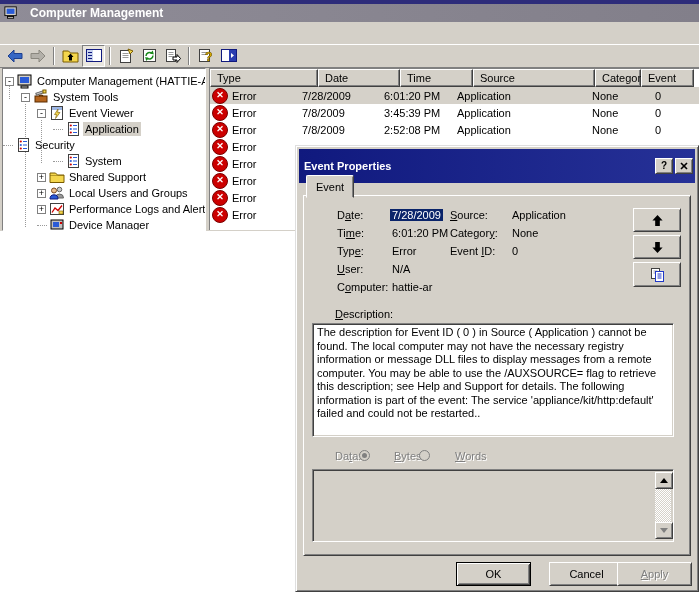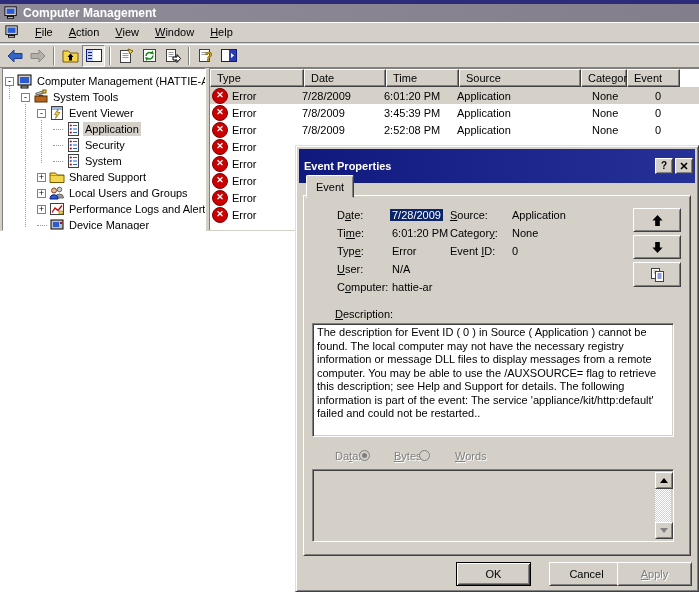--- a/index.html
+++ b/index.html
@@ -12,21 +12,21 @@
   
   .bvl-out{border:1px solid;border-color:#ffffff #404040 #404040 #ffffff;
            box-shadow:inset 1px 1px 0 #d4d0c8, inset -1px -1px 0 #808080;background:#d4d0c8;}
   .bvl-frame{border:1px solid;border-color:#dfdfdf #404040 #404040 #dfdfdf;
            box-shadow:inset 1px 1px 0 #ffffff, inset -1px -1px 0 #808080;background:#d4d0c8;}
 
   
   .mainwin{left:0;top:0;width:699px;height:231px;background:#d4d0c8;overflow:hidden;}
   .navy-strip{left:0;top:0;width:699px;height:4px;background:#2d2c7a;}
   .titlebar{left:0;top:4px;width:699px;height:18px;background:linear-gradient(90deg,#8f8c97,#827f8a);
-            display:flex;align-items:center;padding-left:4px;box-sizing:border-box;gap:5px;}
+            display:flex;align-items:center;padding-left:4px;box-sizing:border-box;gap:12px;}
   .titlebar .ttl{color:#fff;font-weight:bold;font-size:12px;}
   .menubar{left:0;top:22px;width:699px;height:21px;background:#d4d0c8;border-bottom:1px solid #808080;
            box-shadow:inset 0 1px 0 #fff;display:flex;align-items:center;padding-left:5px;box-sizing:border-box;}
   .menuitem{padding:2px 8px 3px 8px;font-size:11px;}
   .toolbar{left:0;top:44px;width:699px;height:24px;background:#d4d0c8;border-bottom:1px solid #808080;
            box-shadow:inset 0 1px 0 #fff;display:flex;align-items:center;padding-left:3px;box-sizing:border-box;}
   .tbtn{width:23px;height:22px;display:flex;align-items:center;justify-content:center;flex:none;}
   .tbtn.pressed{border:1px solid;border-color:#808080 #fff #fff #808080;background:#e9e6df;width:21px;height:20px;}
   .tsep{width:0;height:18px;border-left:1px solid #808080;border-right:1px solid #fff;margin:0 4px;flex:none;}
 
@@ -103,32 +103,20 @@
 
   <div class="abs titlebar">
     <svg class="abs" style="position:static" width="14" height="14" viewBox="0 0 16 16">
       <rect x="1" y="1" width="13" height="10" fill="#d4d0c8" stroke="#000"></rect>
       <rect x="3" y="3" width="9" height="6" fill="#2a5bd7"></rect>
       <rect x="4" y="12" width="7" height="2" fill="#d4d0c8" stroke="#000"></rect>
     </svg>
     <span class="ttl">Computer Management</span>
   </div>
 
-  <div class="abs menubar">
-    <svg width="14" height="14" viewBox="0 0 16 16" style="margin-right:8px">
-      <rect x="1" y="1" width="13" height="10" fill="#d4d0c8" stroke="#000"></rect>
-      <rect x="3" y="3" width="9" height="6" fill="#2a5bd7"></rect>
-      <rect x="4" y="12" width="7" height="2" fill="#d4d0c8" stroke="#000"></rect>
-    </svg>
-    <span class="menuitem"><u>F</u>ile</span>
-    <span class="menuitem"><u>A</u>ction</span>
-    <span class="menuitem"><u>V</u>iew</span>
-    <span class="menuitem"><u>W</u>indow</span>
-    <span class="menuitem"><u>H</u>elp</span>
-  </div>
 
   <div class="abs toolbar">
     <span class="tbtn">
       <svg width="16" height="14" viewBox="0 0 16 14">
         <path d="M1 7 L7 1 V4.5 H15 V9.5 H7 V13 Z" fill="#3566c4" stroke="#1d3f8f"></path>
       </svg>
     </span>
     <span class="tbtn">
       <svg width="16" height="14" viewBox="0 0 16 14">
         <path d="M15 7 L9 1 V4.5 H1 V9.5 H9 V13 Z" fill="#b3b0a9" stroke="#8a877f"></path>
@@ -240,21 +228,21 @@
           <circle cx="5.8" cy="4.5" r="1.1" fill="#c00"></circle>
           <line x1="8" y1="4.5" x2="12" y2="4.5" stroke="#2a5bd7"></line>
           <circle cx="5.8" cy="8" r="1.1" fill="#2a5bd7"></circle>
           <line x1="8" y1="8" x2="12" y2="8" stroke="#2a5bd7"></line>
           <circle cx="5.8" cy="11.5" r="1.1" fill="#c00"></circle>
           <line x1="8" y1="11.5" x2="12" y2="11.5" stroke="#2a5bd7"></line>
         </svg>
         <span class="tlabel sel">Application</span>
       </div>
 
-      <div class="trow" style="padding-left:50px">
+      <div class="trow" style="">
         <span class="hstub"></span>
         <svg class="ticon" viewBox="0 0 16 16">
           <rect x="3.5" y="1.5" width="10" height="13" fill="#fff" stroke="#404040"></rect>
           <circle cx="5.8" cy="4.5" r="1.1" fill="#c00"></circle>
           <line x1="8" y1="4.5" x2="12" y2="4.5" stroke="#2a5bd7"></line>
           <circle cx="5.8" cy="8" r="1.1" fill="#2a5bd7"></circle>
           <line x1="8" y1="8" x2="12" y2="8" stroke="#2a5bd7"></line>
           <circle cx="5.8" cy="11.5" r="1.1" fill="#c00"></circle>
           <line x1="8" y1="11.5" x2="12" y2="11.5" stroke="#2a5bd7"></line>
         </svg>
@@ -314,21 +302,21 @@
           <rect x="4" y="13" width="8" height="1.5" fill="#808080"></rect>
         </svg>
         <span class="tlabel">Device Manager</span>
       </div>
 
     </div>
   </div>
 
   <div class="abs list-pane">
     <div class="lv-hdr">
-      <span class="hcell" style="width:94px">Type</span>
+      <span class="hcell" style="width:108px">Type</span>
       <span class="hcell" style="width:82px">Date</span>
       <span class="hcell" style="width:73px">Time</span>
       <span class="hcell" style="width:122px">Source</span>
       <span class="hcell" style="width:46px">Category</span>
       <span class="hcell" style="width:53px">Event</span>
     </div>
 
     <div class="lrow sel" style="top:18px">
       <span class="lcell" style="width:86px;display:flex;align-items:center;padding-left:0">
         <span class="err-icon">✕</span>

